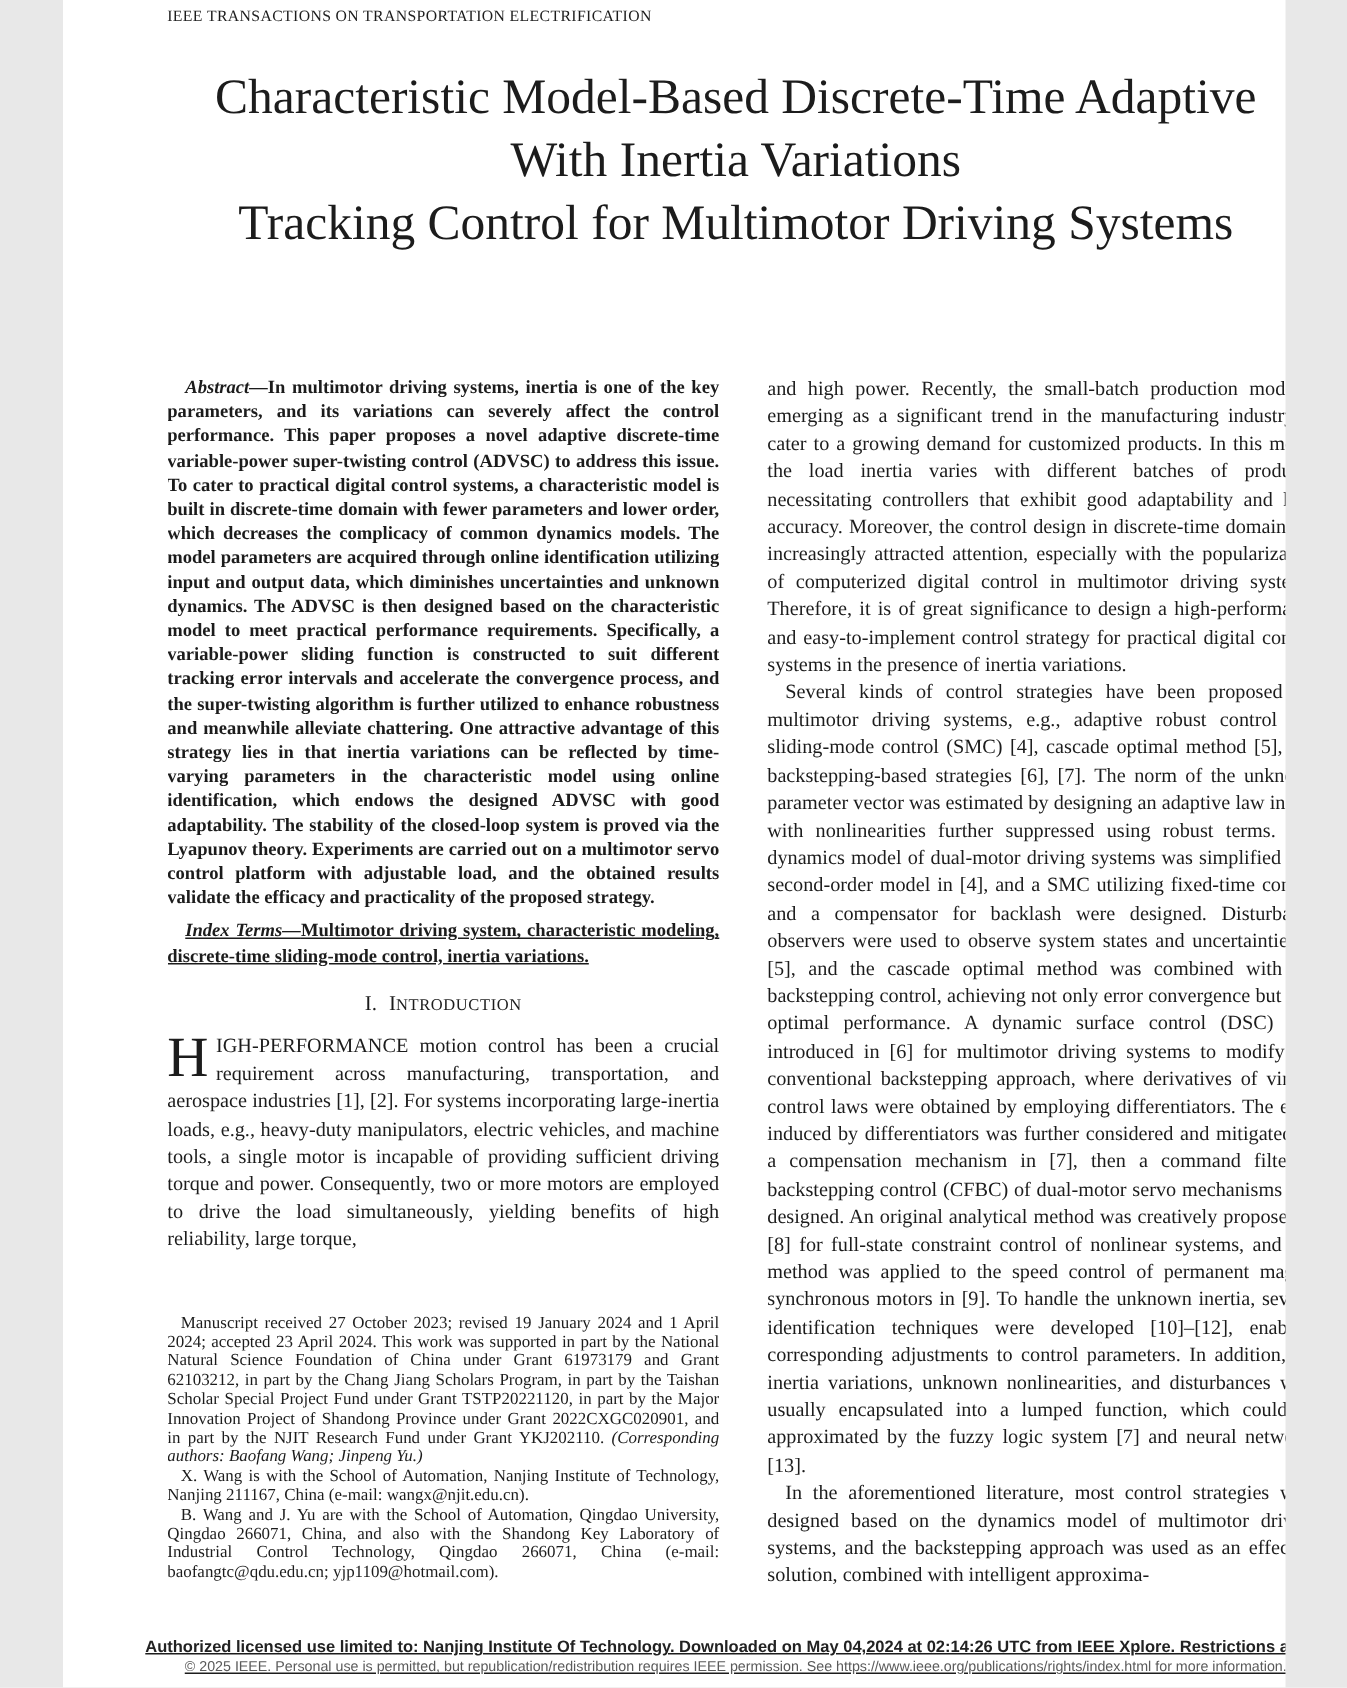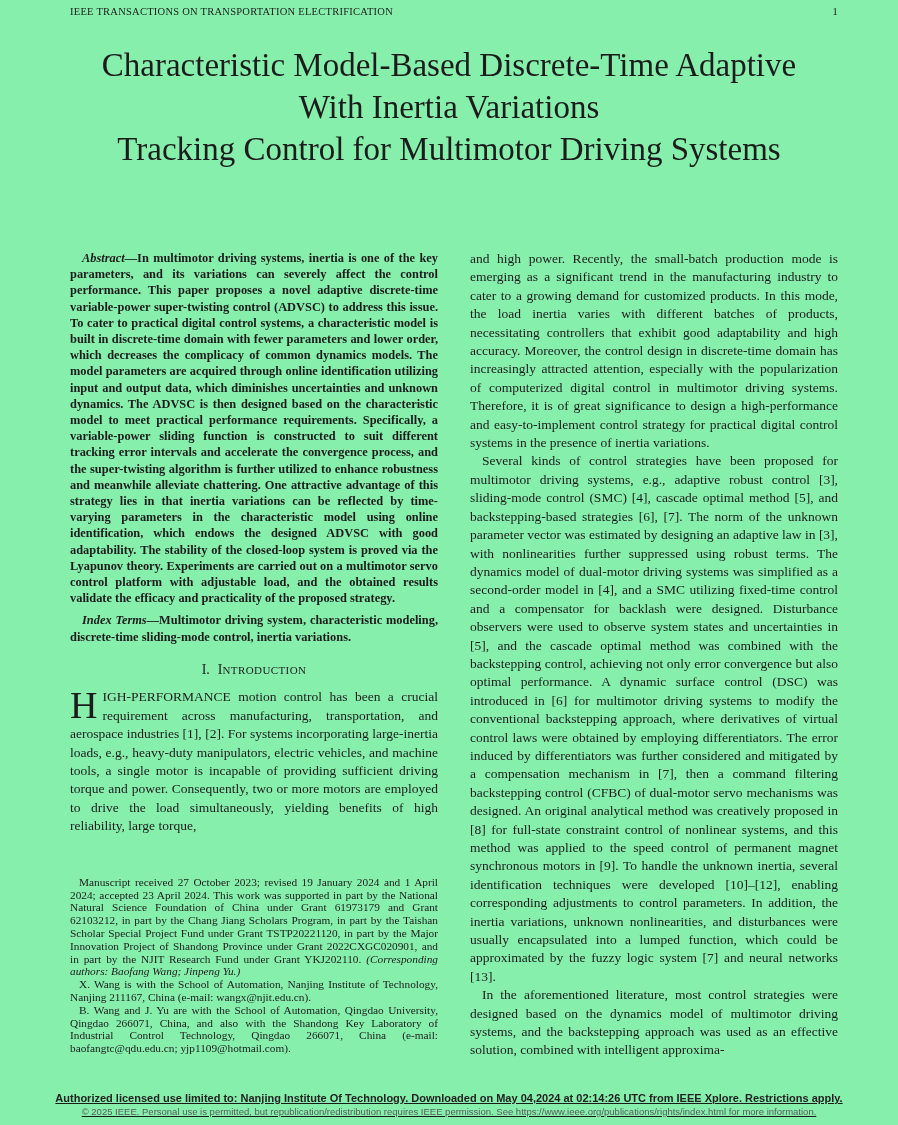--- a/index.html
+++ b/index.html
@@ -1,20 +1,20 @@
 <!DOCTYPE html>
 <html><head>
 <meta charset="utf-8">
 <style>
   html,body{margin:0;padding:0;background:#e8e8e8;}
   .page{
     position:relative;
-    width:898px;height:1125px;
+    width:815px;height:1125px;
     margin:0 auto;
-    background:#86efac;
+    background:#ffffff;
     color:#1c1c1c;
     font-family:"Liberation Serif", serif;
     overflow:hidden;
   }
   
   .running-header{
     position:absolute;top:6px;left:70px;width:768px;
     display:flex;justify-content:space-between;
     font-size:10.5px;letter-spacing:.25px;
   }
@@ -31,21 +31,21 @@
     display:flex;gap:32px;
   }
   .col{width:376px;text-align:justify;}
   .col-left{height:805px;display:flex;flex-direction:column;overflow:hidden;}
   .body-text{font-size:13.5px;line-height:18.4px;}
   .body-text p{margin:0;}
   .abstract,.index-terms{
     font-size:12.4px;line-height:16.2px;font-weight:bold;
     margin:0;text-indent:12px;
   }
-  .index-terms{margin-top:6px;}
+  .index-terms{margin-top:6px;text-decoration:underline;}
   .lbl-italic{font-style:italic;}
   .section-heading{
     text-align:center;font-size:14px;margin-top:16px;margin-bottom:9px;
     text-indent:0;
   }
   .section-heading .num{margin-right:8px;}
   .section-heading .smallcaps{font-size:11px;letter-spacing:.4px;}
   .intro-p{text-indent:0;}
   .dropcap{
     float:left;font-size:38px;line-height:31px;

